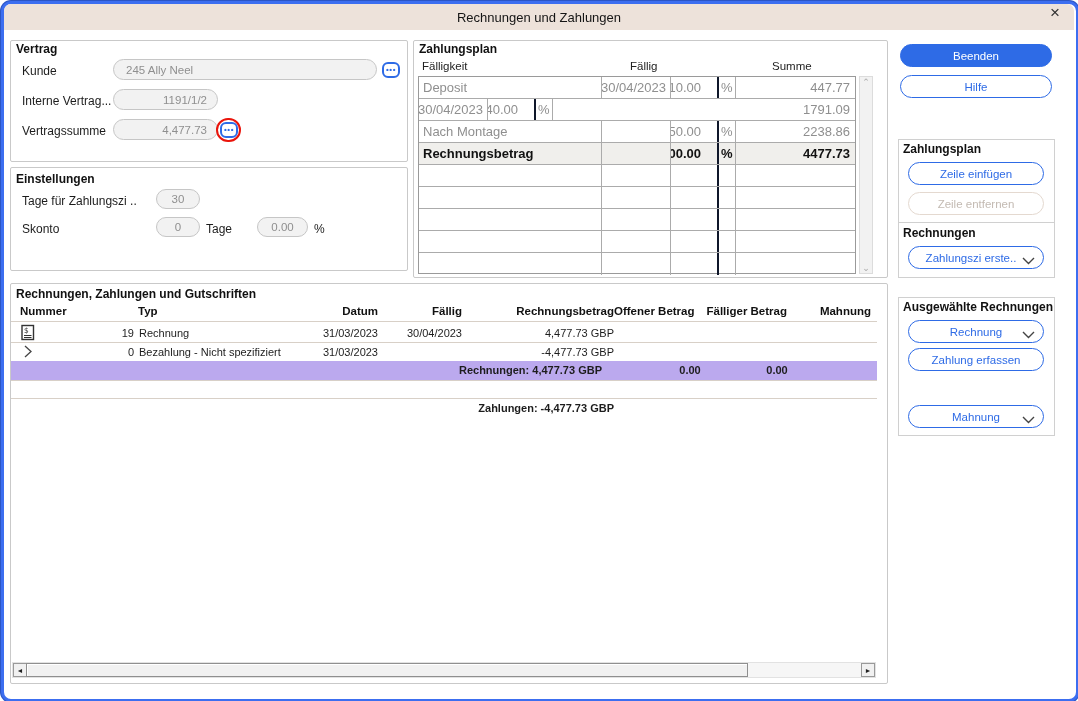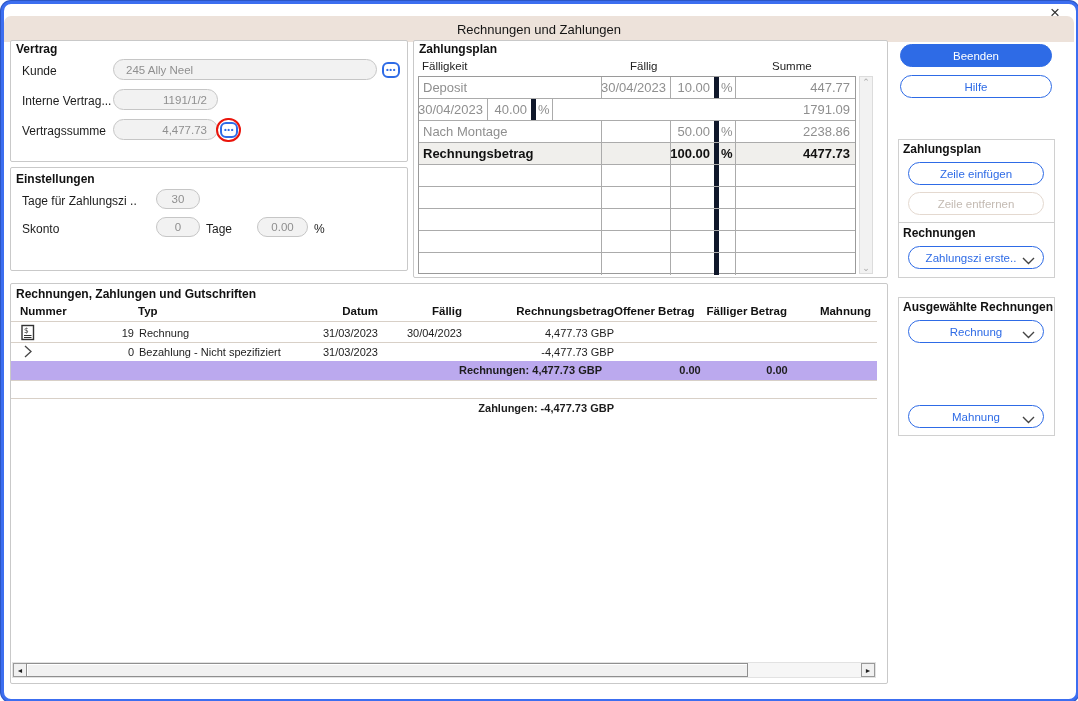--- a/index.html
+++ b/index.html
@@ -1,40 +1,40 @@
 <!DOCTYPE html>
 <html><head>
 <meta charset="utf-8">
 <style>
   html,body{margin:0;padding:0;background:#fff;font-family:"Liberation Sans",sans-serif;}
   #stage{position:relative;width:1078px;height:701px;overflow:hidden;background:#fff;}
   
   .win-frame{position:absolute;left:1px;top:1px;width:1072px;height:695px;border:3px solid #3c6ef0;border-radius:10px;box-shadow:0 0 0 1px #2b55c4;background:#fff;}
-  .titlebar{position:absolute;left:4px;top:16px;width:1070px;height:26px;background:#ede2da;border-radius:7px 7px 0 0;display:flex;align-items:center;justify-content:center;}
+  .titlebar{position:absolute;left:4px;top:4px;width:1070px;height:26px;background:#ede2da;border-radius:7px 7px 0 0;display:flex;align-items:center;justify-content:center;}
   .titlebar .title{font-size:13px;color:#151515;}
   .close-btn{position:absolute;right:18px;top:3px;font-size:17px;color:#333;line-height:20px;cursor:default;}
   
   .panel{position:absolute;background:#fff;border:1px solid #c9c9c9;border-radius:2px;box-sizing:border-box;}
   .ptitle{position:absolute;font-size:12px;font-weight:bold;color:#111;white-space:nowrap;}
   .lbl{position:absolute;font-size:12px;color:#1c1c1c;white-space:nowrap;}
   .pill{position:absolute;background:#f2f2f2;border:1px solid #c6c6c6;border-radius:11px;font-size:11.5px;color:#8f8f8f;display:flex;align-items:center;box-sizing:border-box;white-space:nowrap;}
   .pill.pl{justify-content:flex-start;padding-left:12px;}
   .pill.pr{justify-content:flex-end;padding-right:10px;}
   .pill.pc{justify-content:center;}
   .dots-btn{position:absolute;width:18px;height:16px;background:#fff;border:2px solid #2e6be6;border-radius:6px;color:#2e6be6;display:flex;align-items:center;justify-content:center;font-size:8px;font-weight:bold;letter-spacing:.5px;box-sizing:border-box;line-height:1;}
   .red-ring{position:absolute;left:216px;top:118px;width:25px;height:24px;border:2.5px solid #ea140b;border-radius:12px;box-sizing:border-box;}
   
   .zp-head{position:absolute;font-size:11.5px;color:#222;white-space:nowrap;}
   .zp-grid{position:absolute;left:418px;top:76px;width:438px;height:198px;border:1px solid #9a9a9a;box-sizing:border-box;}
   .zp-row{display:flex;height:22px;border-bottom:1px solid #ababab;box-sizing:border-box;}
   .zp-row:last-child{border-bottom:none;}
   .zp-row>div{display:flex;align-items:center;font-size:13px;color:#8f8f8f;box-sizing:border-box;white-space:nowrap;overflow:hidden;}
   .zc-name{width:183px;border-right:1px solid #ababab;padding:0 4px;}
   .zc-date{width:69px;border-right:1px solid #ababab;justify-content:flex-end;padding-right:4px;}
-  .zc-pct{width:48px;border-right:5px solid #0f172a;justify-content:flex-end;padding-right:4px;}
+  .zc-pct{width:48px;border-right:2px solid #0f172a;justify-content:flex-end;padding-right:16px;}
   .zc-unit{width:17px;border-right:1px solid #ababab;padding-left:2px;}
   .zc-sum{flex:1;justify-content:flex-end;padding-right:5px;}
   .zp-row.total{background:#f0efec;}
   .zp-row.total>div{color:#111;font-weight:bold;}
   .zp-scroll{position:absolute;left:859px;top:76px;width:14px;height:198px;background:#f2f2f2;border:1px solid #dcdcdc;box-sizing:border-box;display:flex;flex-direction:column;justify-content:space-between;align-items:center;color:#a8a8a8;font-size:9px;line-height:10px;}
   
   .th{position:absolute;font-size:11.5px;font-weight:bold;color:#111;white-space:nowrap;}
   .td{position:absolute;font-size:11px;color:#1d1d1d;white-space:nowrap;}
   .tr-line{position:absolute;height:1px;background:#d8d0c7;left:11px;width:866px;}
   .sum-purple{position:absolute;left:11px;top:361px;width:866px;height:19px;background:#bba9ee;}
@@ -239,20 +239,21 @@
   </div>
 
   <div class="group" style="left:898px;top:297px;width:157px;height:139px;"></div>
   <span class="ptitle" style="left:903px;top:300px;">Ausgewählte Rechnungen</span>
   <div class="btn outline" style="left:908px;top:320px;width:136px;">
     <span>Rechnung</span>
     <span class="chev"><svg width="13" height="8" viewBox="0 0 13 8">
           <polyline points="1,1 6.5,6.5 12,1" fill="none" stroke="#444" stroke-width="1.4"></polyline>
         </svg></span>
   </div>
+  <div class="btn outline" style="left:908px;top:348px;width:136px;">Zahlung erfassen</div>
   <div class="btn outline" style="left:908px;top:405px;width:136px;">
     <span>Mahnung</span>
     <span class="chev"><svg width="13" height="8" viewBox="0 0 13 8">
           <polyline points="1,1 6.5,6.5 12,1" fill="none" stroke="#444" stroke-width="1.4"></polyline>
         </svg></span>
   </div>
 
 </div>
 
 </body></html>

